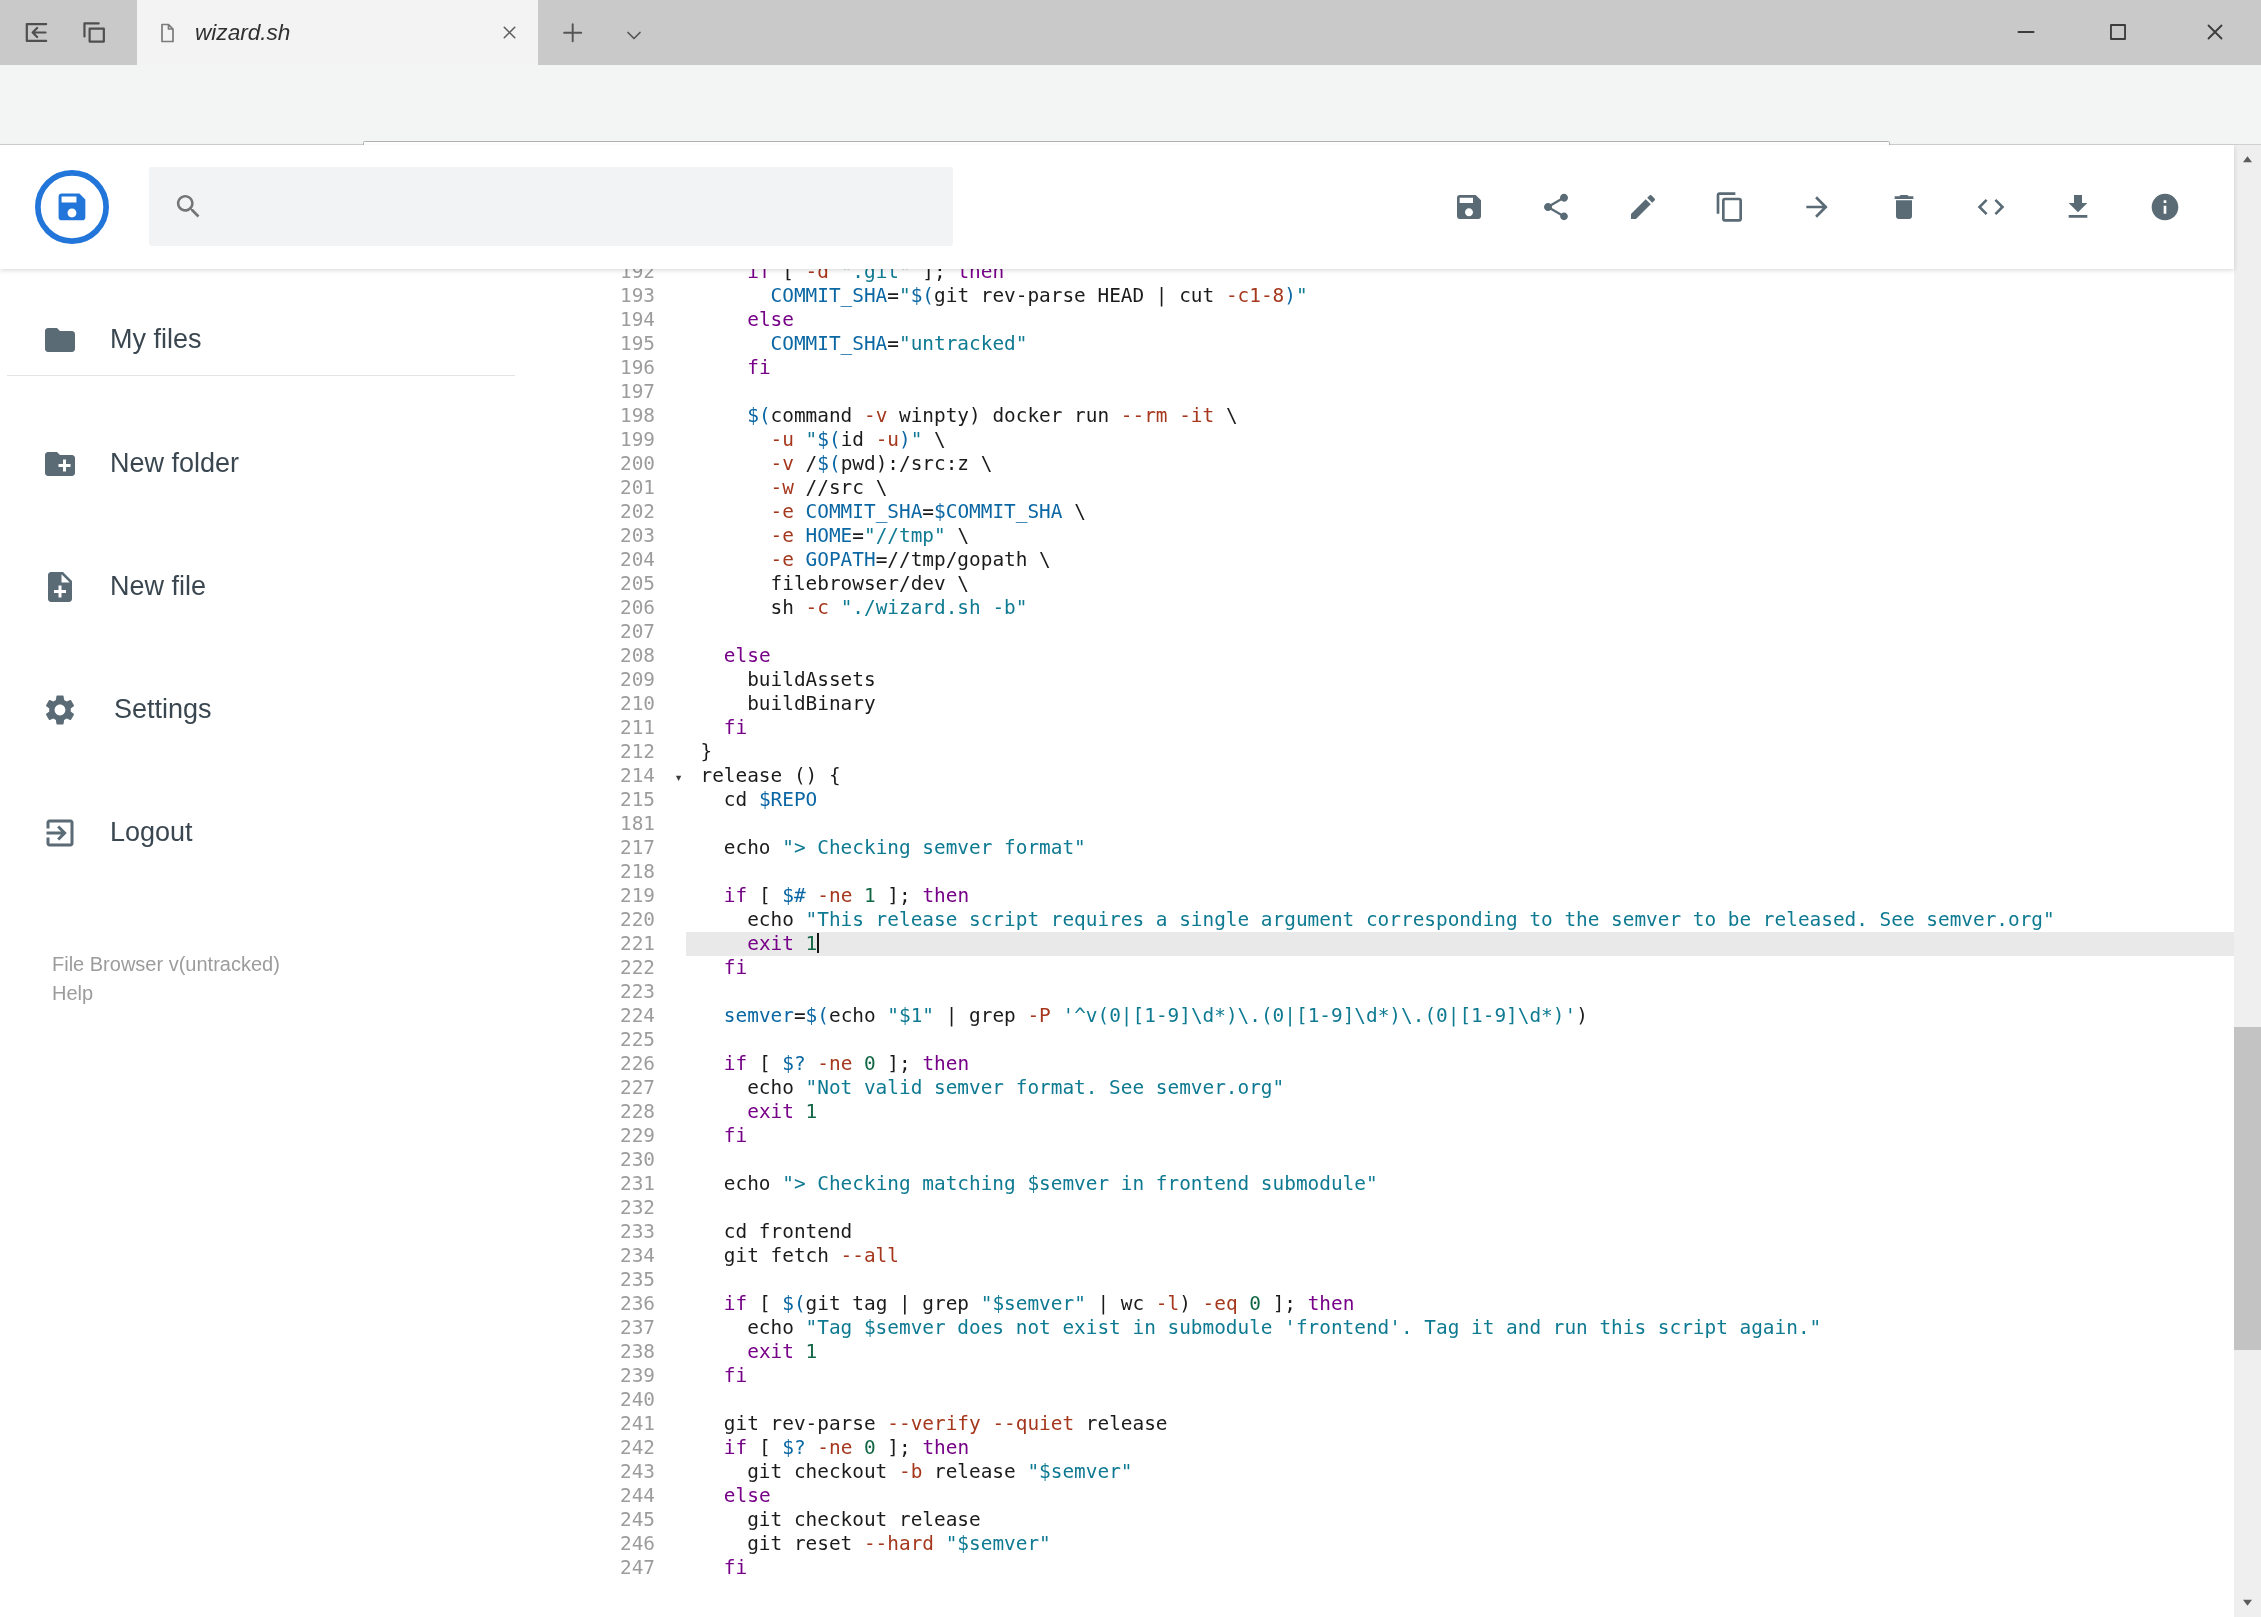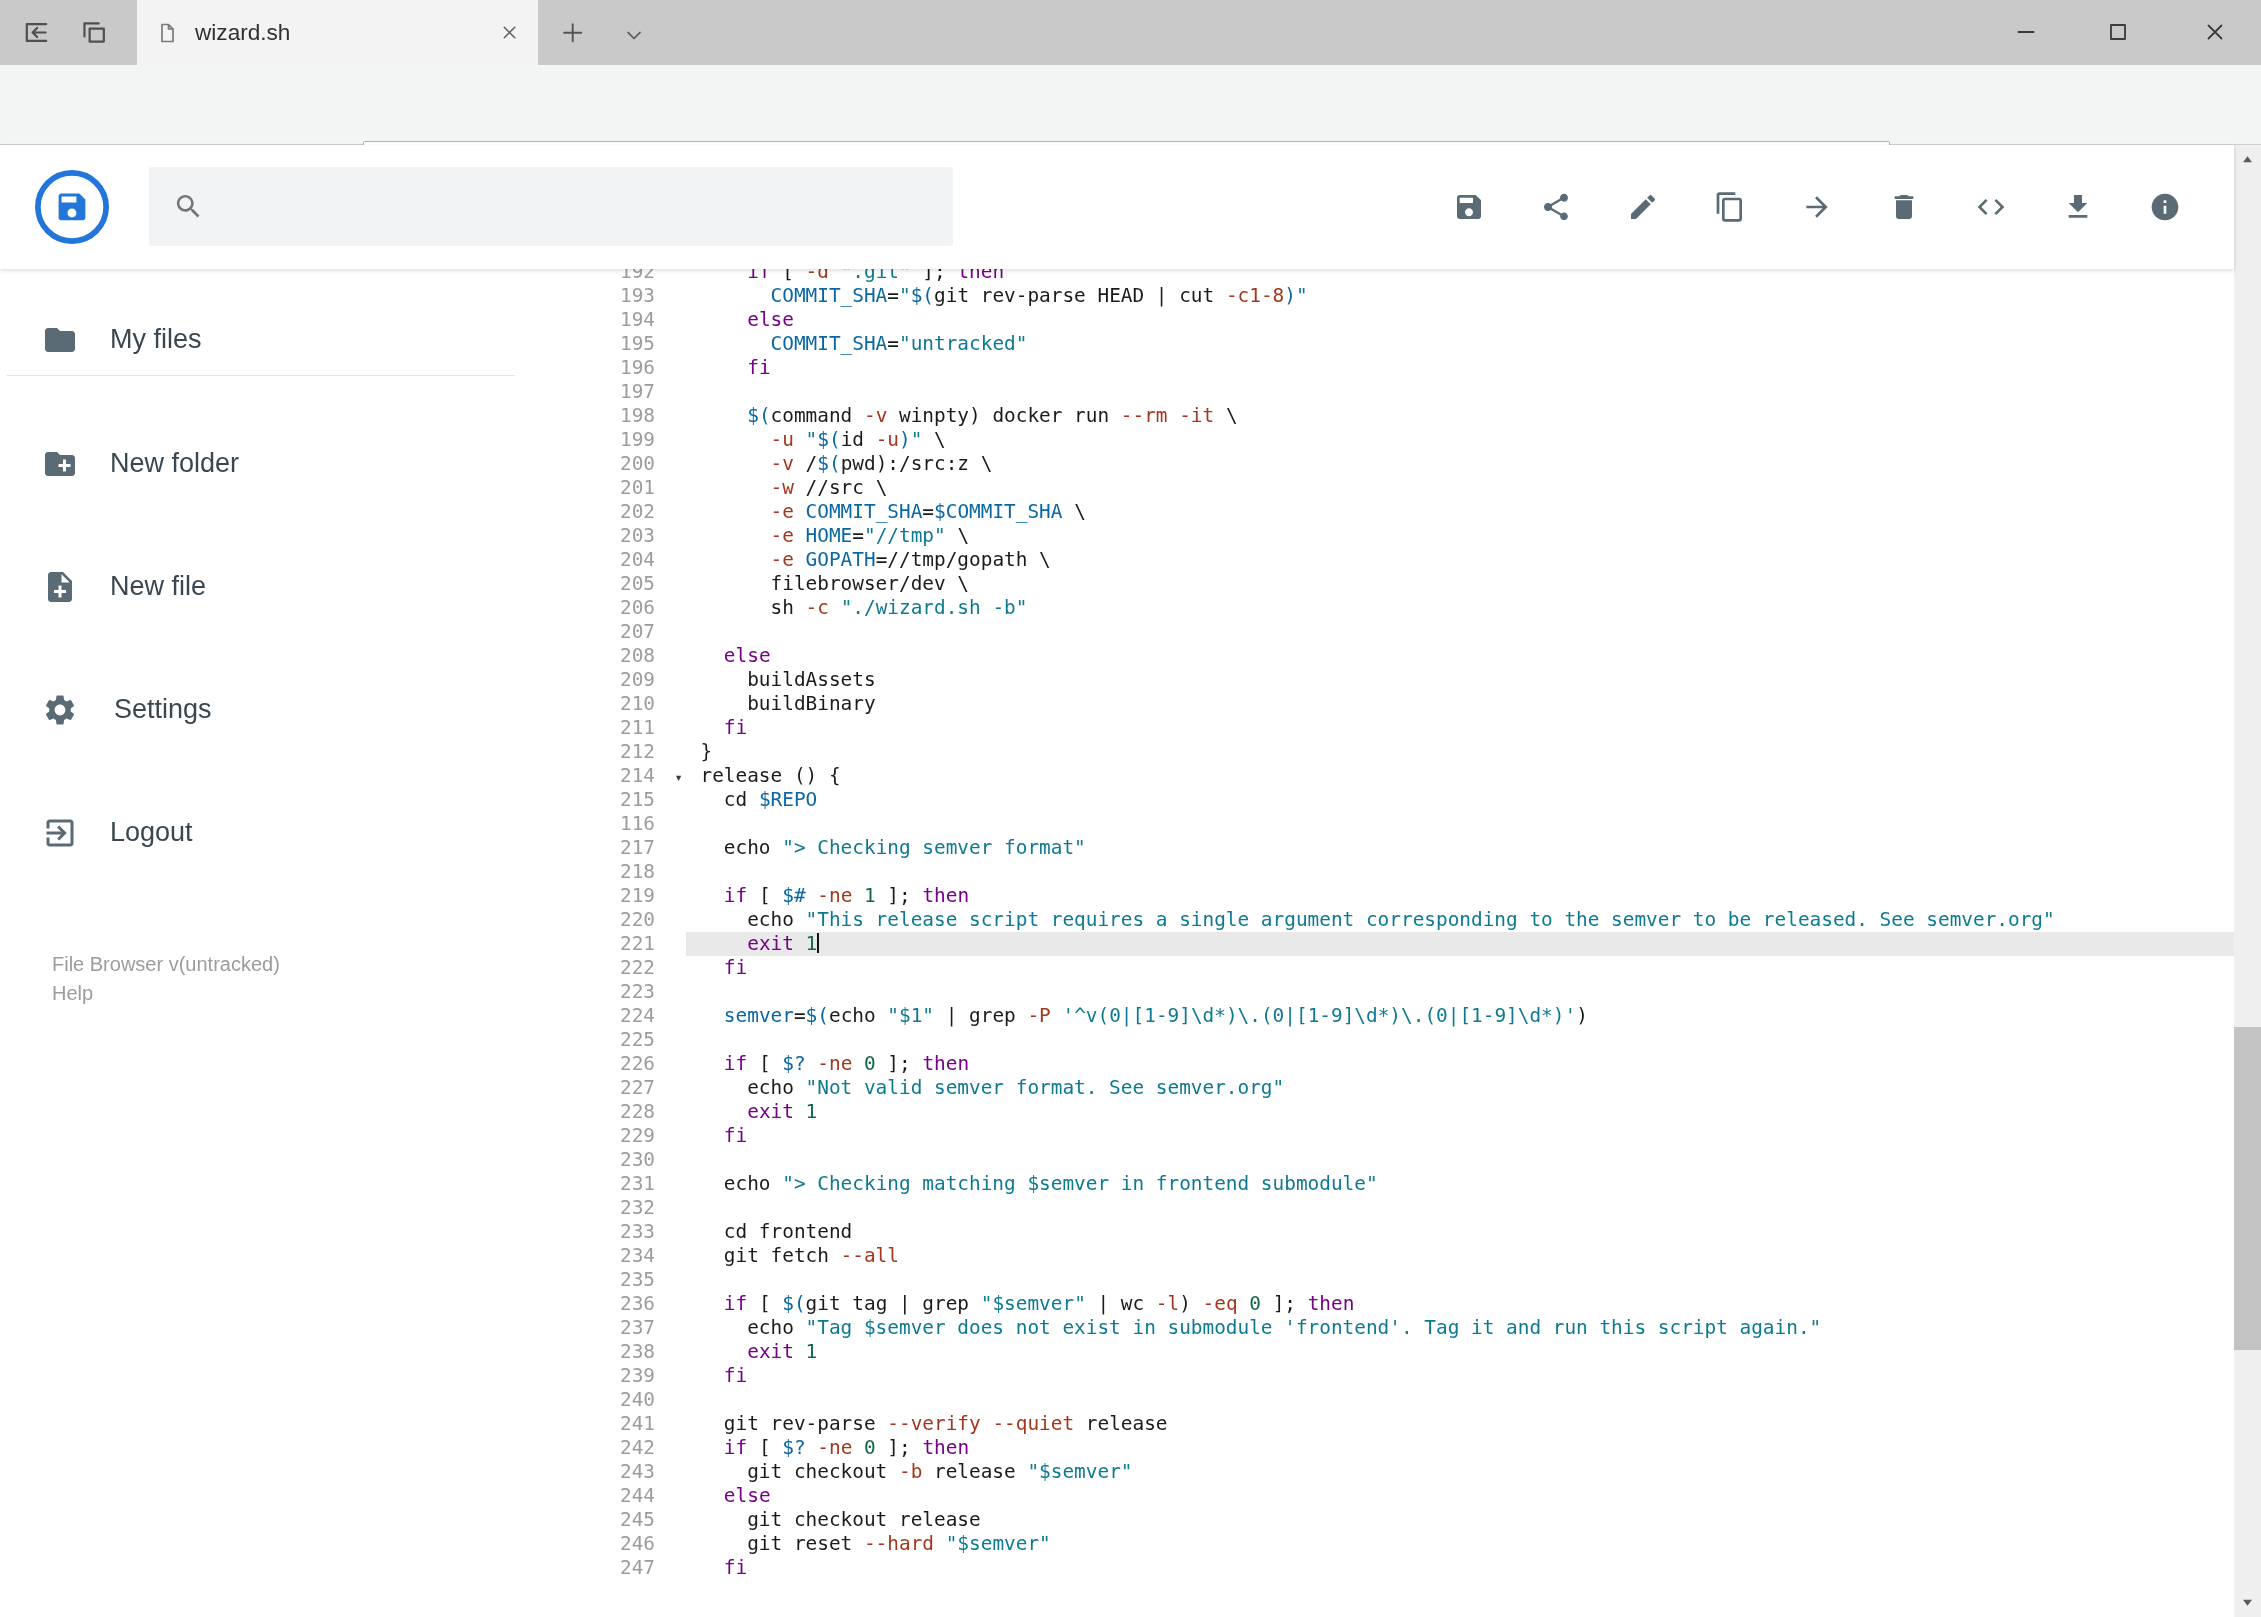--- a/index.html
+++ b/index.html
@@ -4,21 +4,21 @@
 <style>
   html,body{margin:0;padding:0;width:2261px;height:1617px;overflow:hidden;
     font-family:"Liberation Sans",sans-serif;background:#fff;}
   button{background:none;border:none;padding:0;margin:0;cursor:pointer;font:inherit;color:inherit;}
   svg{display:block;}
 
   
   .tabstrip{position:absolute;left:0;top:0;width:2261px;height:65px;background:#c9c9c9;}
   .ts-ic{position:absolute;top:17px;color:#4f4f4f;}
   .tab{position:absolute;left:137px;top:0;width:401px;height:65px;background:#f3f3f3;
-    display:flex;align-items:center;box-sizing:border-box;padding:0 18px;}
+    display:flex;align-items:center;box-sizing:border-box;padding:0 18px;font-style:italic;}
   .tab-title{flex:1;margin-left:16px;font-size:22.6px;color:#303030;white-space:nowrap;overflow:hidden;}
   .tab-close{color:#5c5c5c;}
   .winctl{position:absolute;top:19.4px;color:#3c3c3c;}
 
   
   .navbar{position:absolute;left:0;top:65px;width:2261px;height:80px;background:#f3f4f4;
     border-bottom:0.8px solid #cfcfcf;box-sizing:border-box;}
   .nav-ic{position:absolute;top:86px;color:#4a4a4a;}
   .nav-ic.dim{color:#b5b5b5;}
   .urlbar{position:absolute;left:363px;top:76px;width:1527px;height:57px;background:#fff;
@@ -312,21 +312,21 @@
       <div class="row"><div class="gutter">205</div><div class="codecell">      filebrowser/dev \</div></div>
       <div class="row"><div class="gutter">206</div><div class="codecell">      sh<span class="tk-flag"> -c</span> <span class="tk-str">"./wizard.sh -b"</span></div></div>
       <div class="row"><div class="gutter">207</div><div class="codecell"></div></div>
       <div class="row"><div class="gutter">208</div><div class="codecell">  <span class="tk-kw">else</span></div></div>
       <div class="row"><div class="gutter">209</div><div class="codecell">    buildAssets</div></div>
       <div class="row"><div class="gutter">210</div><div class="codecell">    buildBinary</div></div>
       <div class="row"><div class="gutter">211</div><div class="codecell">  <span class="tk-kw">fi</span></div></div>
       <div class="row"><div class="gutter">212</div><div class="codecell">}</div></div>
       <div class="row"><div class="gutter">214<span class="fold">▾</span></div><div class="codecell">release () {</div></div>
       <div class="row"><div class="gutter">215</div><div class="codecell">  cd <span class="tk-var">$REPO</span></div></div>
-      <div class="row"><div class="gutter">116</div><div class="codecell"></div></div>
+      <div class="row"><div class="gutter">181</div><div class="codecell"></div></div>
       <div class="row"><div class="gutter">217</div><div class="codecell">  echo <span class="tk-str">"&gt; Checking semver format"</span></div></div>
       <div class="row"><div class="gutter">218</div><div class="codecell"></div></div>
       <div class="row"><div class="gutter">219</div><div class="codecell">  <span class="tk-kw">if</span> [ <span class="tk-var">$#</span><span class="tk-flag"> -ne</span> <span class="tk-num">1</span> ]; <span class="tk-kw">then</span></div></div>
       <div class="row"><div class="gutter">220</div><div class="codecell">    echo <span class="tk-str">"This release script requires a single argument corresponding to the semver to be released. See semver.org"</span></div></div>
       <div class="row active"><div class="gutter">221</div><div class="codecell">    <span class="tk-kw">exit</span> <span class="tk-num">1</span><span class="cursor"></span></div></div>
       <div class="row"><div class="gutter">222</div><div class="codecell">  <span class="tk-kw">fi</span></div></div>
       <div class="row"><div class="gutter">223</div><div class="codecell"></div></div>
       <div class="row"><div class="gutter">224</div><div class="codecell">  <span class="tk-var">semver</span>=<span class="tk-var">$(</span>echo <span class="tk-str">"$1"</span> | grep<span class="tk-flag"> -P</span> <span class="tk-str">'^v(0|[1-9]\d*)\.(0|[1-9]\d*)\.(0|[1-9]\d*)'</span>)</div></div>
       <div class="row"><div class="gutter">225</div><div class="codecell"></div></div>
       <div class="row"><div class="gutter">226</div><div class="codecell">  <span class="tk-kw">if</span> [ <span class="tk-var">$?</span><span class="tk-flag"> -ne</span> <span class="tk-num">0</span> ]; <span class="tk-kw">then</span></div></div>

